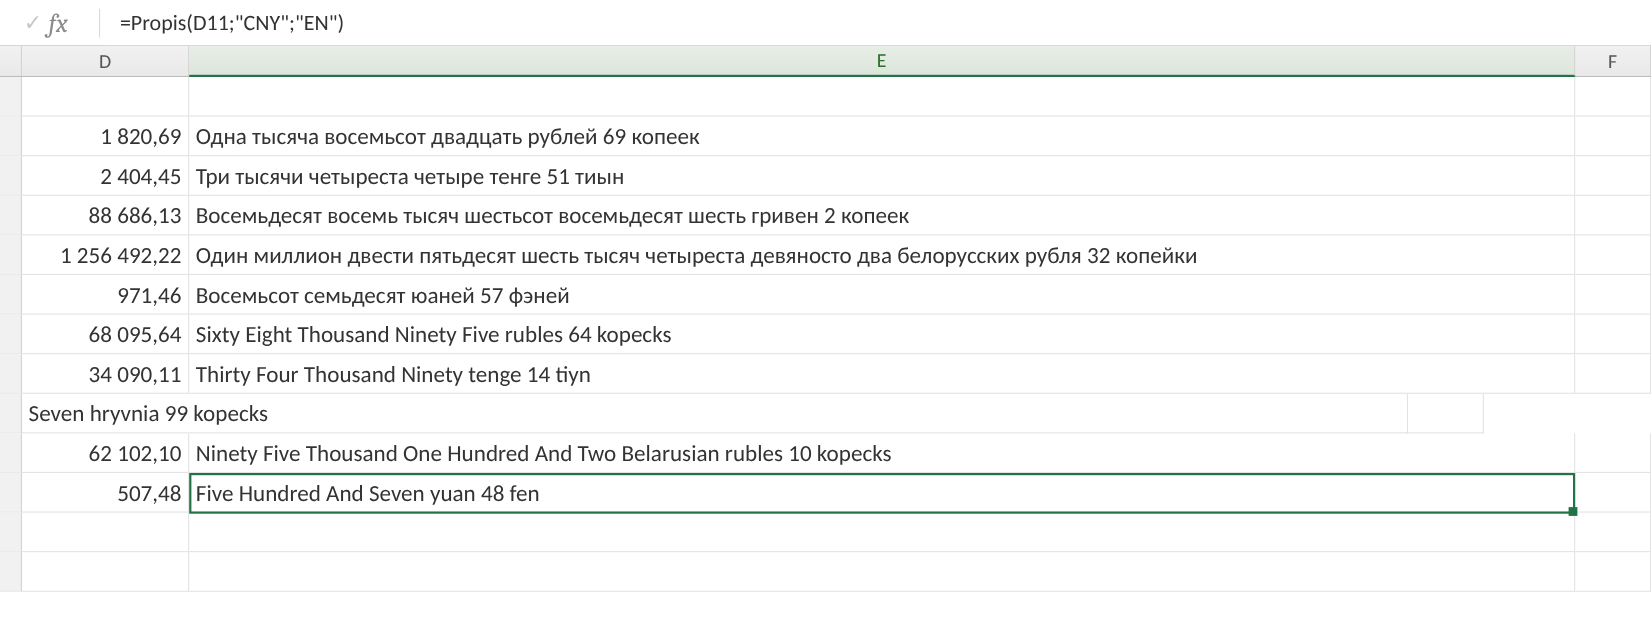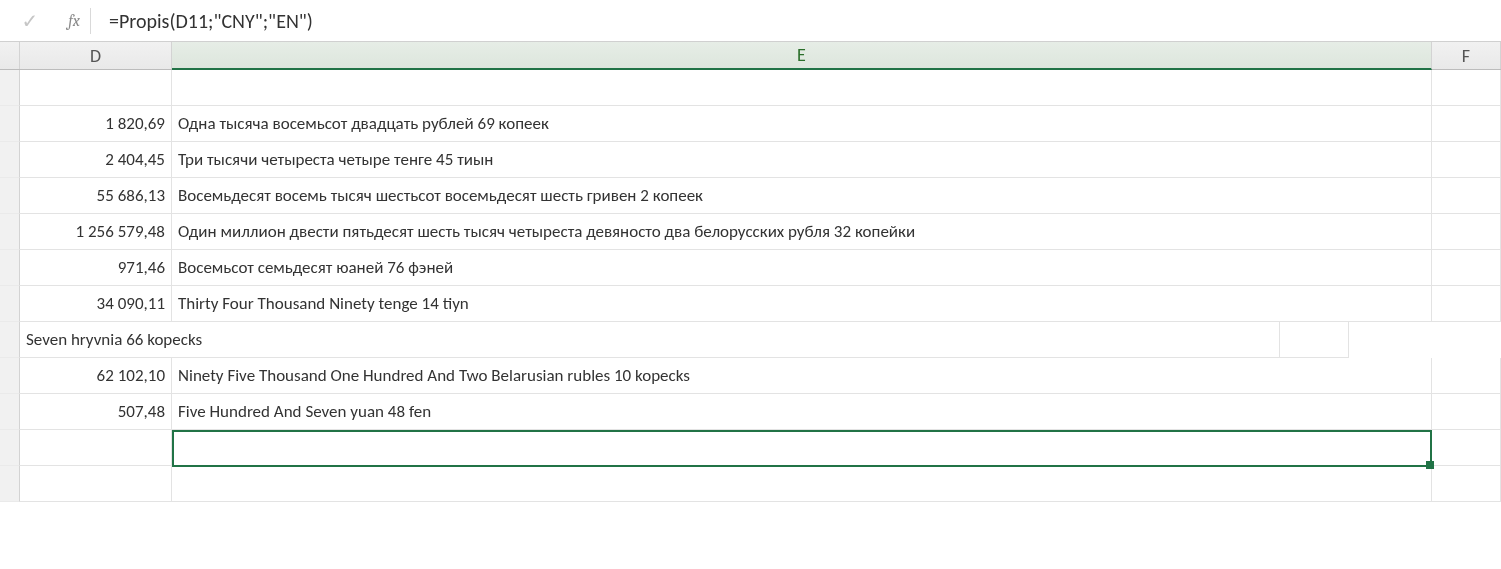--- a/index.html
+++ b/index.html
@@ -26,23 +26,23 @@
     width: 28px;
     text-align: center;
     color: #c6c6c6;
     font-size: 20px;
     line-height: 1;
   }
   .fb-fx {
     width: 36px;
     font-family: Cambria, serif;
     font-style: italic;
-    font-size: 16px;
+    font-size: 24px;
     color: #8a8a8a;
-    text-align: right;
+    text-align: left;
     line-height: 1;
   }
   .fb-sep {
     width: 1px;
     height: 26px;
     background: #d9d9d9;
     margin: 0 6px 0 10px;
   }
   .fb-input {
     flex: 1;
@@ -98,21 +98,21 @@
   }
   .cell {
     border-right: 1px solid #e3e3e3;
     border-bottom: 1px solid #e3e3e3;
     display: flex;
     align-items: center;
     padding: 0 6px;
     white-space: nowrap;
     overflow: hidden;
     color: #333;
-    font-size: 17px;
+    font-size: 21px;
   }
   .col-d {
     width: 152px;
     justify-content: flex-end;
   }
   .col-e {
     width: 1260px;
     justify-content: flex-start;
   }
   .col-f {
@@ -162,50 +162,56 @@
     </div>
   <div class="row">
       <div class="rowh"></div>
       <div class="cell col-d">1 820,69</div>
       <div class="cell col-e">Одна тысяча восемьсот двадцать рублей 69 копеек</div>
       <div class="cell col-f"></div>
     </div>
   <div class="row">
       <div class="rowh"></div>
       <div class="cell col-d">2 404,45</div>
-      <div class="cell col-e">Три тысячи четыреста четыре тенге 45 тиын</div>
-      <div class="cell col-f"></div>
-    </div>
-  <div class="row">
-      <div class="rowh"></div>
-      <div class="cell col-d">55 686,13</div>
+      <div class="cell col-e">Три тысячи четыреста четыре тенге 51 тиын</div>
+      <div class="cell col-f"></div>
+    </div>
+  <div class="row">
+      <div class="rowh"></div>
+      <div class="cell col-d">88 686,13</div>
       <div class="cell col-e">Восемьдесят восемь тысяч шестьсот восемьдесят шесть гривен 2 копеек</div>
       <div class="cell col-f"></div>
     </div>
   <div class="row">
       <div class="rowh"></div>
-      <div class="cell col-d">1 256 579,48</div>
+      <div class="cell col-d">1 256 492,22</div>
       <div class="cell col-e">Один миллион двести пятьдесят шесть тысяч четыреста девяносто два белорусских рубля 32 копейки</div>
       <div class="cell col-f"></div>
     </div>
   <div class="row">
       <div class="rowh"></div>
       <div class="cell col-d">971,46</div>
-      <div class="cell col-e">Восемьсот семьдесят юаней 76 фэней</div>
+      <div class="cell col-e">Восемьсот семьдесят юаней 57 фэней</div>
+      <div class="cell col-f"></div>
+    </div>
+  <div class="row">
+      <div class="rowh"></div>
+      <div class="cell col-d">68 095,64</div>
+      <div class="cell col-e">Sixty Eight Thousand Ninety Five rubles 64 kopecks</div>
       <div class="cell col-f"></div>
     </div>
   <div class="row">
       <div class="rowh"></div>
       <div class="cell col-d">34 090,11</div>
       <div class="cell col-e">Thirty Four Thousand Ninety tenge 14 tiyn</div>
       <div class="cell col-f"></div>
     </div>
   <div class="row">
       <div class="rowh"></div>
-      <div class="cell col-e">Seven hryvnia 66 kopecks</div>
+      <div class="cell col-e">Seven hryvnia 99 kopecks</div>
       <div class="cell col-f"></div>
     </div>
   <div class="row">
       <div class="rowh"></div>
       <div class="cell col-d">62 102,10</div>
       <div class="cell col-e">Ninety Five Thousand One Hundred And Two Belarusian rubles 10 kopecks</div>
       <div class="cell col-f"></div>
     </div>
   <div class="row">
       <div class="rowh"></div>

